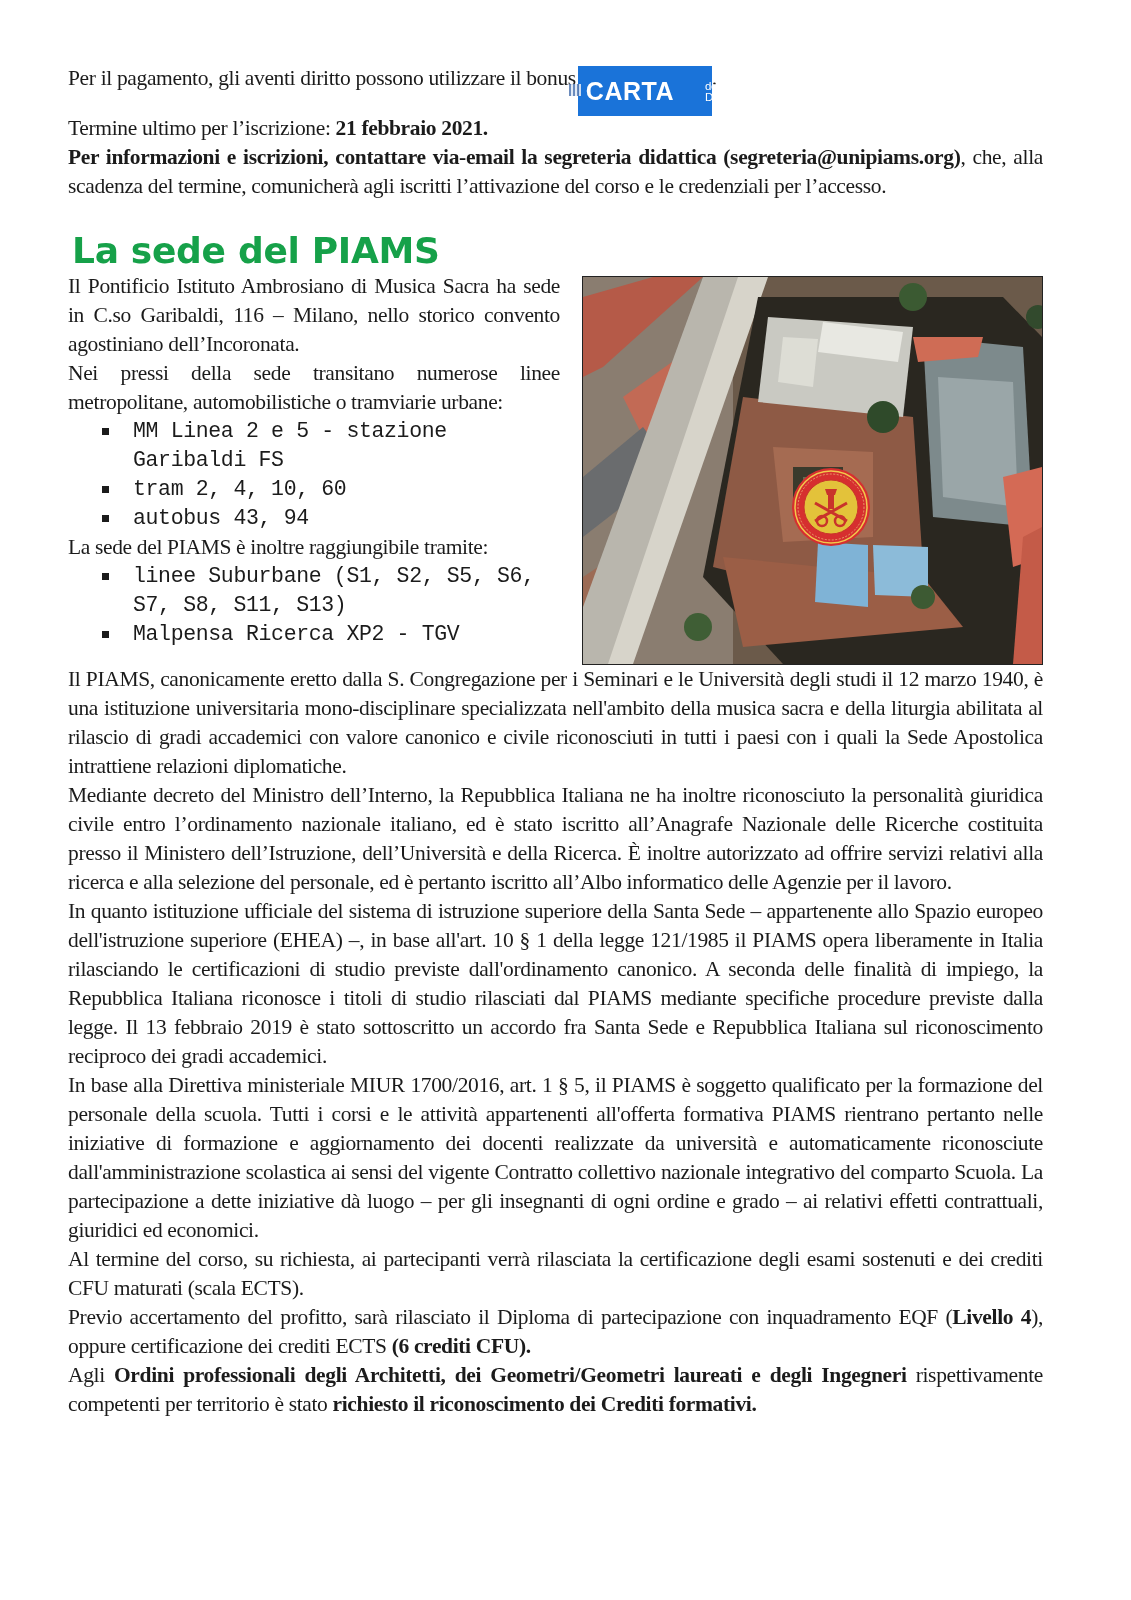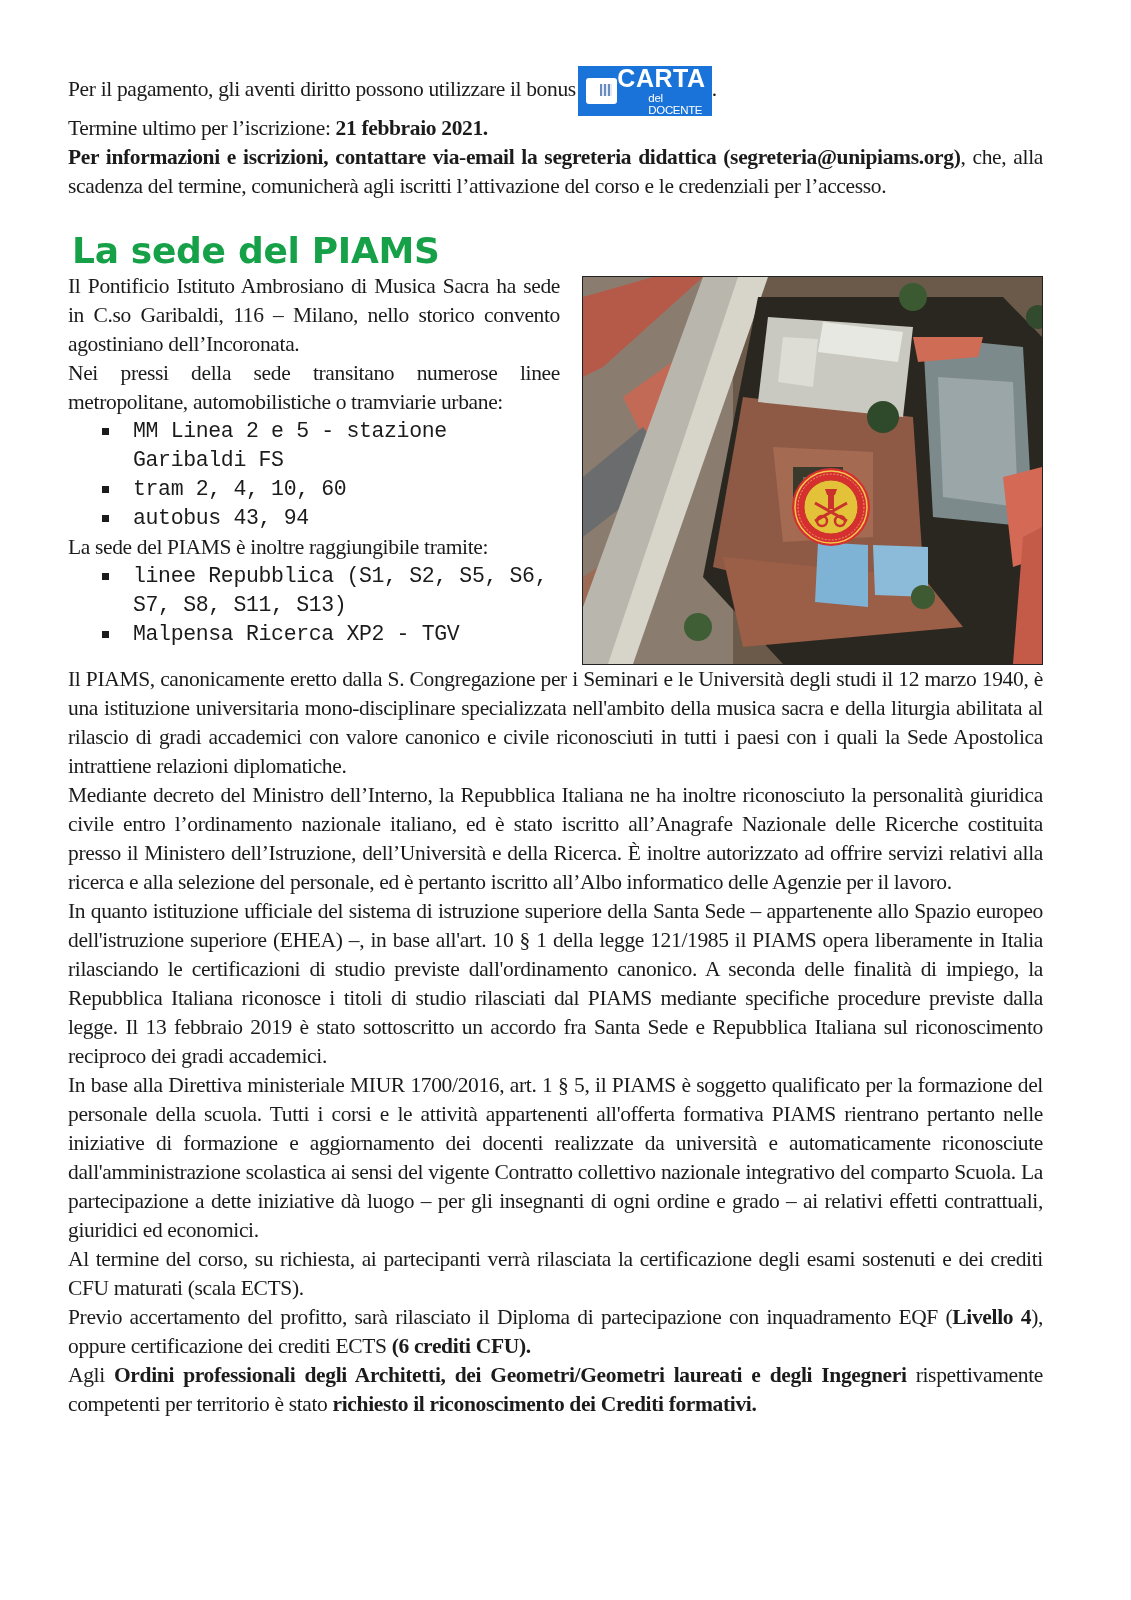--- a/index.html
+++ b/index.html
@@ -5,30 +5,30 @@
   html, body { margin: 0; padding: 0; background: #ffffff; }
   body { width: 1131px; height: 1600px; position: relative; overflow: hidden;
          font-family: "Liberation Serif", "DejaVu Serif", serif; color: #1b1b1b; }
   .page { position: absolute; left: 68px; top: 64px; width: 975px; }
   p { margin: 0; }
   .txt { font-size: 21.5px; line-height: 29px; letter-spacing: -0.35px; }
   .just { text-align: justify; text-align-last: left; }
   b { font-weight: bold; }
 
   .intro { }
-  .row1 { display: flex; align-items: center; }
+  .row1 { display: flex; align-items: flex-start; }
   .carta { display: inline-flex; align-items: center; width: 134px; height: 50px; background: #1a73d9;
            margin-left: 2px; position: relative; top: 2px; }
   .carta .card { width: 34px; height: 26px; background: #ffffff; border-radius: 3px; margin-left: 8px;
                  position: relative; }
   .carta .qr { position: absolute; right: 5px; top: 6px; width: 12px; height: 12px;
                background:
                  repeating-linear-gradient(90deg, #5b7fb5 0 2px, #dfe8f5 2px 4px),
                  #fff; opacity: .9; }
-  .carta .brand { margin-left: 0; display: flex; flex-direction: column; color: #fff;
+  .carta .brand { margin-left: 0; display: flex; flex-direction: row; color: #fff;
                   font-family: "Liberation Sans", "DejaVu Sans", sans-serif; line-height: 1; }
   .carta .brand .big { font-size: 25px; font-weight: bold; letter-spacing: 0.5px; }
   .carta .brand .small { font-size: 11.5px; margin-top: 2px; padding-left: 31px; }
 
   h2 { margin: 4px; color: #16a149; font-family: "DejaVu Sans", "Liberation Sans", sans-serif;
        font-weight: bold; font-size: 36px; letter-spacing: -0.3px; line-height: 34px; }
   .sede-title { margin-top: 33px; }
   .sede { display: flex; justify-content: space-between; margin-top: 0px; }
   .sede-text { width: 492px; }
   ul.bul { list-style: none; margin: 0; padding: 0 0 0 34px; font-family: Liberation Mono, monospace; }
@@ -74,21 +74,21 @@
     <div class="sede-text txt">
       <p class="just" style="hyphens:auto;">Il Pontificio Istituto Ambrosiano di Musica Sacra ha sede in C.so Garibaldi, 116 – Milano, nello storico convento agostiniano dell’Incoronata.</p>
       <p class="just">Nei pressi della sede transitano numerose linee metropolitane, automobilistiche o tramviarie urbane:</p>
       <ul class="bul">
         <li>MM Linea 2 e 5 - stazione Garibaldi FS</li>
         <li>tram 2, 4, 10, 60</li>
         <li>autobus 43, 94</li>
       </ul>
       <p>La sede del PIAMS è inoltre raggiungibile tramite:</p>
       <ul class="bul">
-        <li>linee Repubblica (S1, S2, S5, S6, S7, S8, S11, S13)</li>
+        <li>linee Suburbane (S1, S2, S5, S6, S7, S8, S11, S13)</li>
         <li>Malpensa Ricerca XP2 - TGV</li>
       </ul>
     </div>
 
     <div class="photo" title="Aerial view of the PIAMS building with institute seal">
       <svg width="459" height="387" viewBox="0 0 459 387">
         <rect x="0" y="0" width="459" height="387" fill="#6b5a4a"></rect>
 
         <rect x="0" y="0" width="150" height="387" fill="#8a7d70"></rect>
         <polygon points="0,20 70,0 120,0 20,90 0,100" fill="#b55a48"></polygon>

